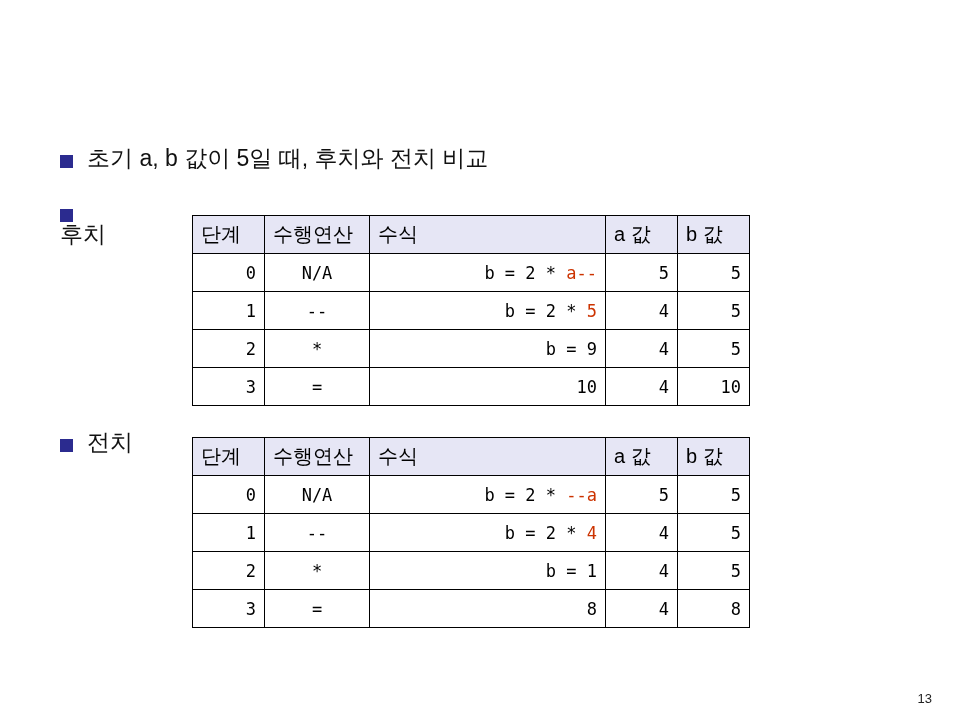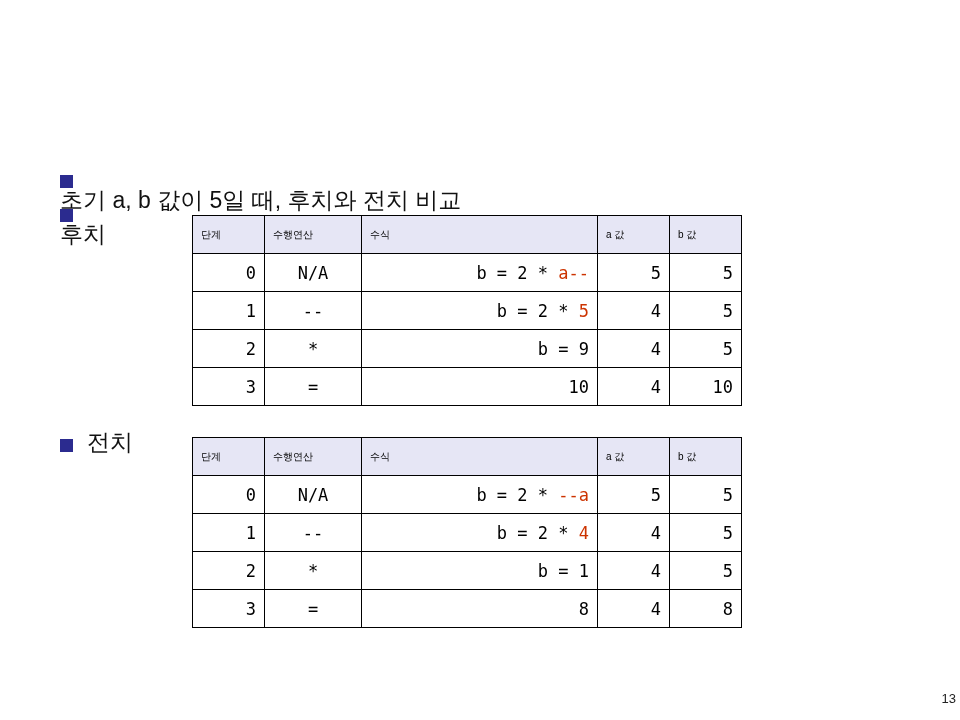--- a/index.html
+++ b/index.html
@@ -43,58 +43,58 @@
     margin-right: 14px;
     margin-top: 9px;
     flex: none;
   }
   .bullet-text {
     font-size: 23px;
     color: #111111;
     white-space: nowrap;
     line-height: 1.1;
   }
-  .b1 { left: 60px; top: 166px; flex-direction: column; }
+  .b1 { left: 60px; top: 146px; }
   .b2 { left: 60px; top: 200px; flex-direction: column; }
   .b3 { left: 60px; top: 430px; }
 
   table.grid {
     position: absolute;
     border-collapse: collapse;
     font-family: "DejaVu Sans Mono", "Liberation Mono", monospace;
     table-layout: fixed;
   }
   table.grid td, table.grid th {
     border: 1px solid #000000;
     height: 38px;
     padding: 0 8px;
     font-size: 17px;
     box-sizing: border-box;
   }
   table.grid thead th {
     background: #e6e6f5;
     font-family: "Liberation Sans", sans-serif;
-    font-size: 10px;
+    font-size: 20px;
     font-weight: normal;
     text-align: left;
   }
   table.grid thead th.center-h { text-align: left; }
   .col-step    { width: 72px;  text-align: right; }
-  .col-op      { width: 97px; text-align: center; }
+  .col-op      { width: 105px; text-align: center; }
   .col-expr    { width: 236px; text-align: right; }
   .col-a       { width: 72px;  text-align: right; }
   .col-b       { width: 72px;  text-align: right; }
   .hl { color: #cc3300; }
 
   #table-postfix { left: 192px; top: 215px; }
   #table-prefix  { left: 192px; top: 437px; }
 
   .page-number {
     position: absolute;
-    right: 4px;
+    right: 28px;
     bottom: 14px;
     font-size: 13px;
     color: #222222;
   }
 </style>
 </head>
 <body>
 
 <div class="slide">
 

